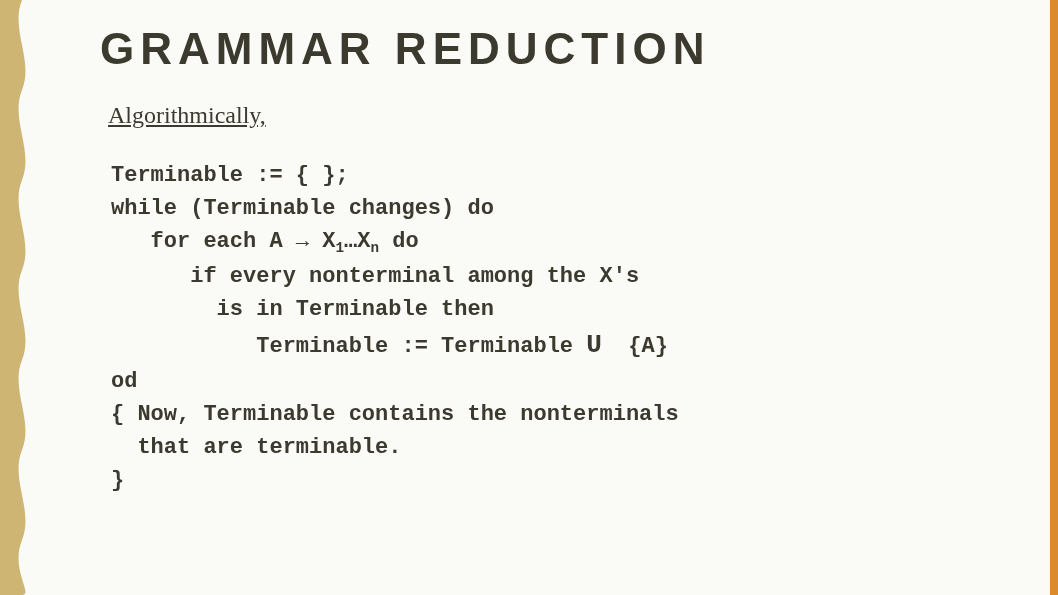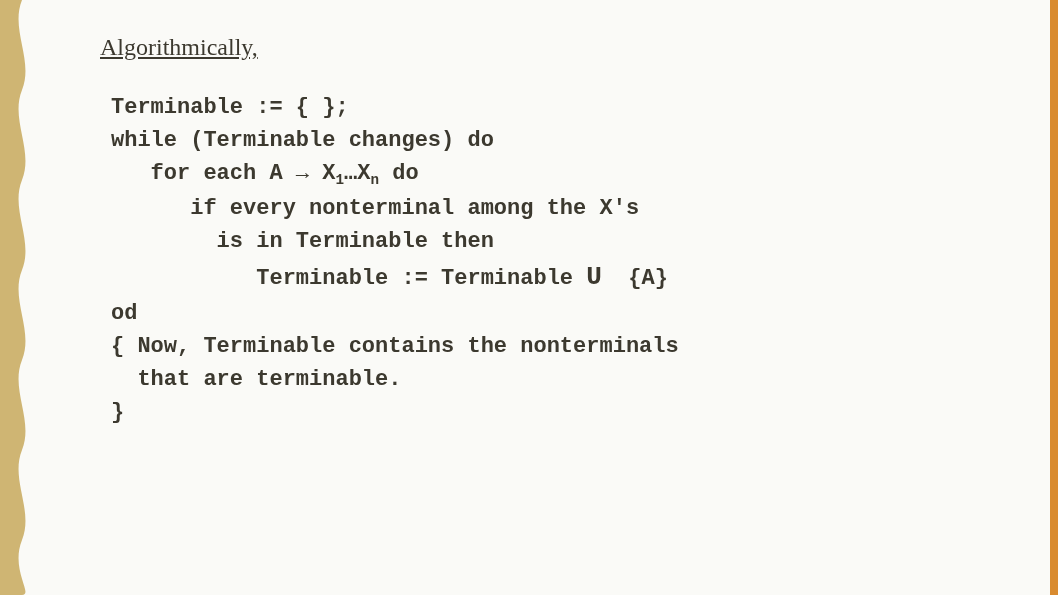--- a/index.html
+++ b/index.html
@@ -44,21 +44,21 @@
     font-weight: 800;
     font-size: 44px;
     letter-spacing: 6px;
     color: #3c392f;
   }
   .subhead {
     font-family: Georgia, 'Times New Roman', serif;
     font-size: 24px;
     color: #3c392f;
     text-decoration: underline;
-    margin: 10px 0 30px 0;
+    margin: 10px 0 30px 8px;
   }
   .code {
     font-family: 'Courier New', Courier, monospace;
     font-size: 22px;
     font-weight: bold;
     color: #3c392f;
     white-space: pre;
     line-height: 1.5;
     margin-left: 11px;
   }
@@ -70,20 +70,21 @@
 
 <div class="left-wave">
   <svg width="36" height="595" viewBox="0 0 36 595">
     <path d="M0,0 L22,0 C10,30 34,60 22,90 C10,120 34,150 22,180 C10,210 34,240 22,270 C10,300 34,330 22,360 C10,390 34,420 22,450 C10,480 34,510 22,540 C10,570 34,595 22,595 L0,595 Z" fill="#cfb573"></path>
   </svg>
 </div>
 
 <div class="right-stripe"></div>
 
 <div class="slide">
+  <h1 class="title">GRAMMAR REDUCTION</h1>
   <div class="subhead">Algorithmically,</div>
 
   <div class="code"><span>Terminable := { };</span>
 <span>while (Terminable changes) do</span>
 <span>   for each A → X</span><span class="sub">1</span><span>…X</span><span class="sub">n</span><span> do</span>
 <span>      if every nonterminal among the X's</span>
 <span>        is in Terminable then</span>
 <span>           Terminable := Terminable </span><span class="union">U</span><span>  {A}</span>
 <span>od</span>
 <span>{ Now, Terminable contains the nonterminals</span>

